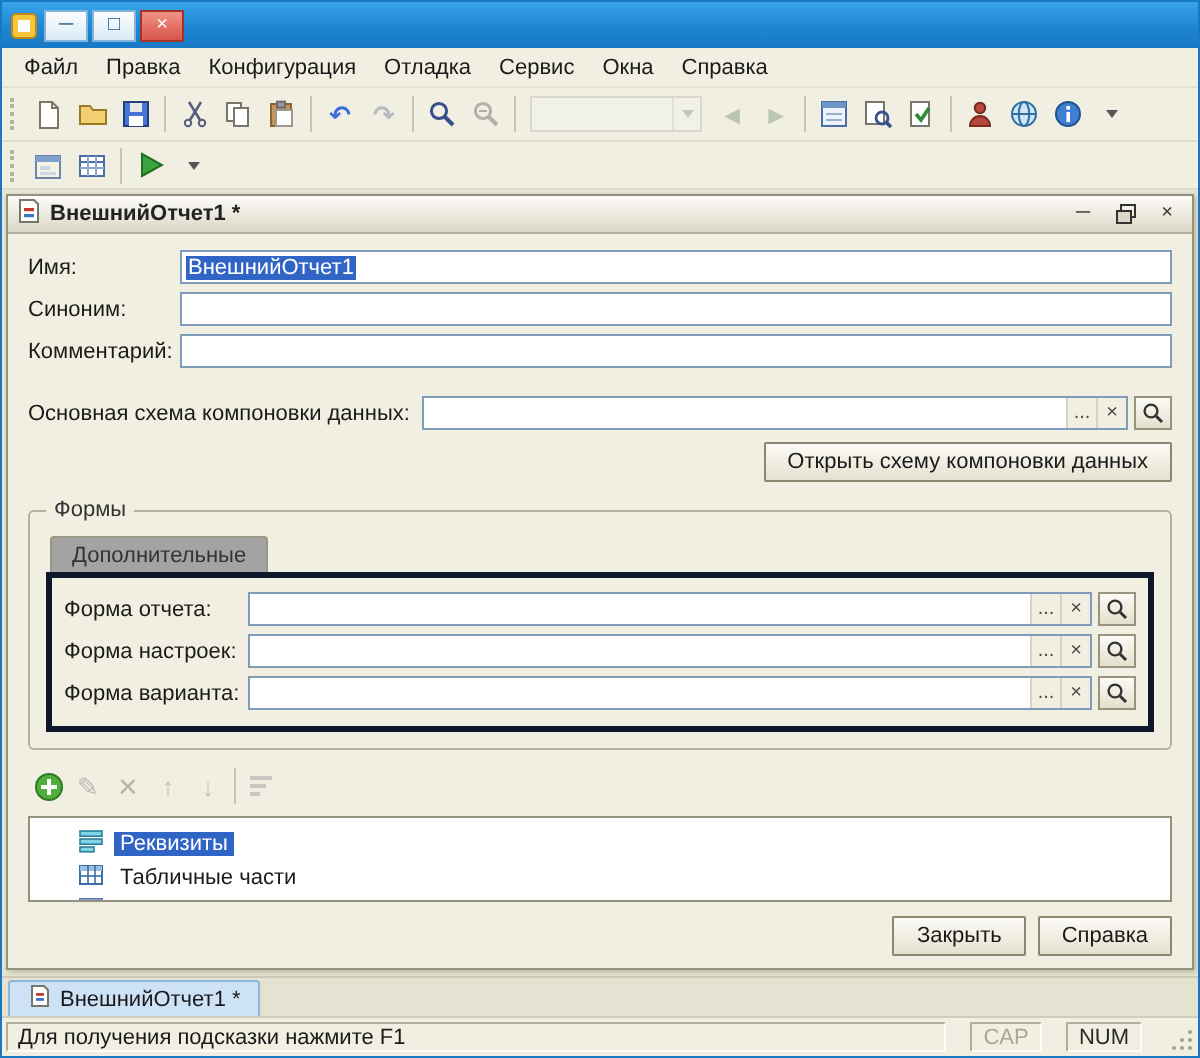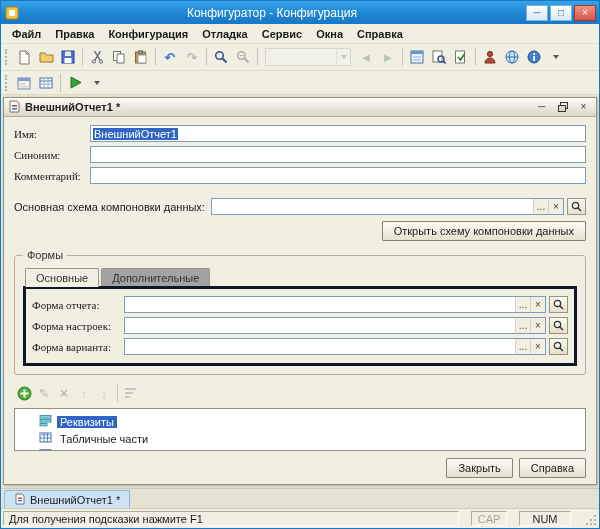--- a/index.html
+++ b/index.html
@@ -10,21 +10,21 @@
 
   
   .titlebar { height:23px; flex:none; background:linear-gradient(180deg,#38a3ea 0%,#1e86d2 55%,#1878c6 100%); display:flex; align-items:center; padding:0 3px; }
   .app-icon { width:16px; height:16px; flex:none; display:flex; align-items:center; justify-content:center; }
   .title-text { flex:1; text-align:center; color:#fff; font-size:12px; }
   .win-controls { display:flex; flex:none; }
   .win-btn { width:22px; height:16px; margin-left:2px; background:linear-gradient(#fdfdfd,#d9eaf6); border:1px solid #7fb4dd; color:#25608f; font-size:10px; line-height:1; display:flex; align-items:center; justify-content:center; }
   .win-btn.close { background:linear-gradient(#ef9386,#d9544a); border-color:#a23528; color:#fff; }
 
   
-  .menubar { height:20px; flex:none; display:flex; align-items:center; padding-left:4px; background:#f1efe2; border-bottom:1px solid #e4e1d0;font-weight:bold; }
+  .menubar { height:20px; flex:none; display:flex; align-items:center; padding-left:4px; background:#f1efe2; border-bottom:1px solid #e4e1d0; }
   .menu-item { padding:2px 7px; cursor:default; }
 
   
   .toolbar { flex:none; display:flex; align-items:center; padding:1px 2px; border-bottom:1px solid #e0dccb; background:#f1efe2; }
   .toolbar.row1 { height:27px; }
   .toolbar.row2 { height:24px; }
   .grip { width:3px; height:16px; border-left:2px dotted #b6b2a0; margin:0 5px 0 2px; }
   .tbtn { width:22px; height:22px; flex:none; display:flex; align-items:center; justify-content:center; border:1px solid transparent; border-radius:2px; }
   .tsep { width:1px; height:18px; background:#c8c4b1; margin:0 3px; flex:none; }
   .glyph { font-size:13px; line-height:1; }
@@ -38,21 +38,21 @@
 
   
   .mdi { flex:1; position:relative; background:#e9e6d6; }
   .child { position:absolute; left:2px; top:2px; right:2px; bottom:3px; border:1px solid #94917f; background:#f1efe2; display:flex; flex-direction:column; box-shadow:1px 1px 3px rgba(90,85,60,.35); }
   .child-titlebar { height:19px; flex:none; background:linear-gradient(180deg,#fdfcf8,#dbd7c7); border-bottom:1px solid #b3af9c; display:flex; align-items:center; gap:4px; padding:0 4px; }
   .child-title { flex:1; font-weight:bold; color:#222; }
   .cbtn { width:17px; height:14px; display:flex; align-items:center; justify-content:center; color:#333; font-size:10px; line-height:1; }
 
   .content { flex:1; display:flex; flex-direction:column; padding:8px 10px 6px; min-height:0; }
   .frow { display:flex; align-items:center; margin-bottom:4px; }
-  .flabel { width:76px; flex:none;font-family:Liberation Serif, serif; }
+  .flabel { width:76px; flex:none; }
   .flabel-wide { flex:none; margin-right:6px; }
   .textbox { flex:1; height:17px; border:1px solid #7f9db9; background:#fff; display:flex; align-items:center; padding:0 2px; overflow:hidden; }
   .sel { background:#3165c5; color:#fff; padding:0 1px; }
   .gap-below { margin-bottom:14px; }
 
   .lf { flex:1; height:17px; border:1px solid #7f9db9; background:#fff; display:flex; align-items:stretch; overflow:hidden; }
   .lf-text { flex:1; padding:1px 3px; }
   .lf-btn { width:15px; flex:none; display:flex; align-items:center; justify-content:center; color:#4a4a44; font-size:10px; border-left:1px solid #d6d3c4; background:#f1efe2; cursor:default; }
   .magbtn { width:19px; height:17px; margin-left:3px; flex:none; border:1px solid #98947f; background:linear-gradient(#fbfaf4,#e4e0cd); display:flex; align-items:center; justify-content:center; }
 
@@ -80,36 +80,35 @@
 
   
   .tabstrip { height:20px; flex:none; background:#e5e2d1; display:flex; align-items:flex-end; padding:0 3px; border-top:1px solid #cfccbb; }
   .doc-tab { height:18px; display:flex; align-items:center; gap:4px; padding:0 9px; background:#cde3f5; border:1px solid #8fb6d9; border-bottom:none; border-radius:2px 2px 0 0; }
 
   
   .statusbar { height:20px; flex:none; display:flex; align-items:stretch; background:#f1efe2; border-top:1px solid #cfccbb; padding:2px 2px 2px 2px; gap:12px; }
   .status-cell { border:1px solid; border-color:#b1ad9a #fdfcf6 #fdfcf6 #b1ad9a; display:flex; align-items:center; padding:0 5px; }
   .status-hint { flex:1; }
   .status-cap { width:36px; justify-content:center; color:#aaa695; }
-  .status-num { width:52px; justify-content:center; color:#2a2a2a; }
+  .status-num { width:38px; justify-content:center; color:#2a2a2a; }
   .resize-grip { width:14px; display:flex; align-items:flex-end; justify-content:flex-end; }
 </style>
 </head>
 <body>
 
 <div class="window">
 
   <div class="titlebar">
     <div class="app-icon">
       <svg width="14" height="14">
           <rect x="1" y="1" width="12" height="12" rx="2" fill="#f5c63c" stroke="#b88a14"></rect>
           <rect x="4" y="4" width="6" height="6" fill="#fff"></rect>
         </svg>
     </div>
-    <div class="title-text">Конфигуратор - Конфигурация</div>
     <div class="win-controls">
       <div class="win-btn">─</div>
       <div class="win-btn">□</div>
       <div class="win-btn close">×</div>
     </div>
   </div>
 
   <div class="menubar">
     <span class="menu-item">Файл</span>
     <span class="menu-item">Правка</span>
@@ -330,21 +329,20 @@
           </div>
         </div>
 
         <div class="btnrow">
           <div class="pushbtn">Открыть схему компоновки данных</div>
         </div>
 
         <div class="groupbox">
           <div class="groupbox-legend">Формы</div>
           <div class="tabs">
-            <div class="tab active">Основные</div>
             <div class="tab">Дополнительные</div>
           </div>
           <div class="tabpanel">
             <div class="frow">
               <div class="flabel">Форма отчета:</div>
               <div class="lf">
                 <div class="lf-text"></div>
                 <div class="lf-btn">...</div>
                 <div class="lf-btn">×</div>
               </div>

